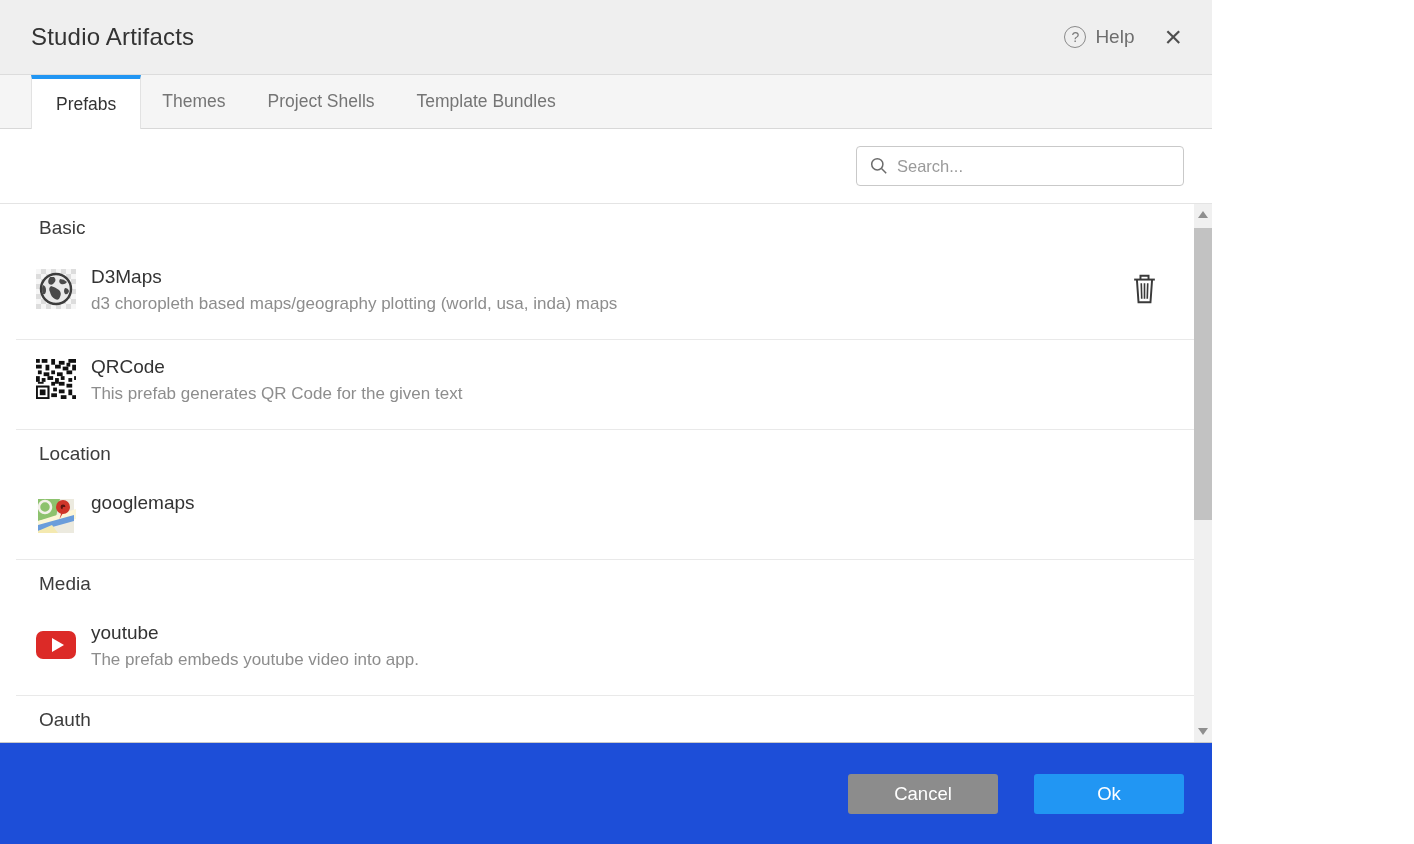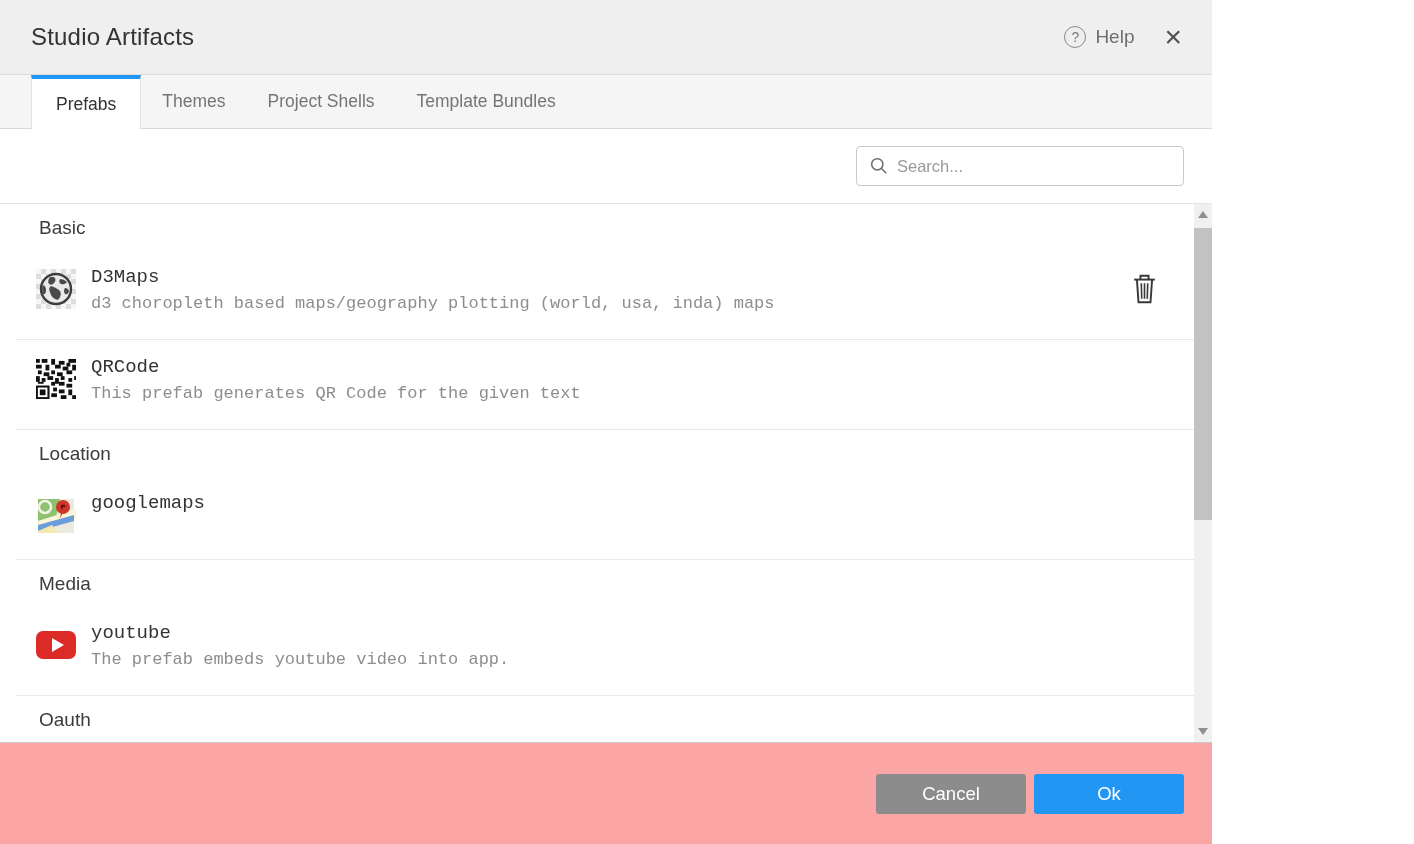--- a/index.html
+++ b/index.html
@@ -33,21 +33,21 @@
     display:flex; align-items:center; padding:0 13px; gap:9px; background:#fff; }
   .search-box input { flex:1; border:none; outline:none; font-size:16.5px; color:#b91c1c;
     font-family:inherit; background:transparent; }
   .search-box input::placeholder { color:#9a9a9a; }
 
   
   .list-wrap { position:relative; height:539px; border-bottom:1px solid #c9c9c9; background:#fff; }
   .list { margin-right:18px;padding-left:16px; }
   .section-head { padding:12px 23px 10px; font-size:19px; color:#3c3c3c; line-height:24px; }
   .section-head.bordered { border-top:1px solid #e9e9e9; }
-  .prefab-row { display:flex; align-items:flex-start; padding:15px 0 24px; cursor:pointer;font-family:Liberation Mono, monospace; }
+  .prefab-row { display:flex; align-items:flex-start; padding:15px 0 24px; cursor:pointer; }
   .prefab-row.bordered { border-bottom:1px solid #e9e9e9; }
   .row-icon { width:40px; height:40px; margin-left:20px; margin-top:4px; flex:none;
     display:flex; align-items:center; justify-content:center; }
   .checker { background-color:#f6f6f6;
     background-image:linear-gradient(45deg,#ddd 25%,transparent 25%,transparent 75%,#ddd 75%),
                      linear-gradient(45deg,#ddd 25%,transparent 25%,transparent 75%,#ddd 75%);
     background-size:10px 10px; background-position:0 0,5px 5px; }
   .row-text { margin-left:15px; padding-top:0; }
   .row-title { font-size:19px; color:#333; line-height:24px; margin-bottom:4px; }
   .row-desc { font-size:17px; color:#8d8d8d; line-height:22px; }
@@ -59,22 +59,22 @@
   .sb-btn { position:absolute; left:0; width:18px; height:17px;
     display:flex; align-items:center; justify-content:center; cursor:pointer; }
   .sb-up { top:2px; } .sb-down { bottom:2px; }
   .tri-up { width:0; height:0; border-left:5px solid transparent; border-right:5px solid transparent;
     border-bottom:7px solid #8f8f8f; }
   .tri-down { width:0; height:0; border-left:5px solid transparent; border-right:5px solid transparent;
     border-top:7px solid #8f8f8f; }
   .sb-thumb { position:absolute; left:0; top:24px; width:18px; height:292px; background:#c2c2c2; cursor:pointer; }
 
   
-  .footer { height:101px; background:#fca5a5; display:flex; justify-content:flex-end;
-    align-items:flex-start; gap:8px; padding:31px 28px 0; }
+  .footer { height:101px; background:#1d4ed8; display:flex; justify-content:flex-end;
+    align-items:flex-start; gap:36px; padding:31px 28px 0; }
   .btn { width:150px; height:40px; border:none; border-radius:3px; font-size:18.5px;
     color:#fff; cursor:pointer; font-family:inherit; }
   .btn-cancel { background:#8c8c8c; }
   .btn-ok { background:#2196f3; }
 
   
   .yt { width:40px; height:28px; background:#dc2a27; border-radius:7px;
     display:flex; align-items:center; justify-content:center; }
   .yt-tri { width:0; height:0; border-top:7px solid transparent; border-bottom:7px solid transparent;
     border-left:12px solid #fff; margin-left:3px; }

